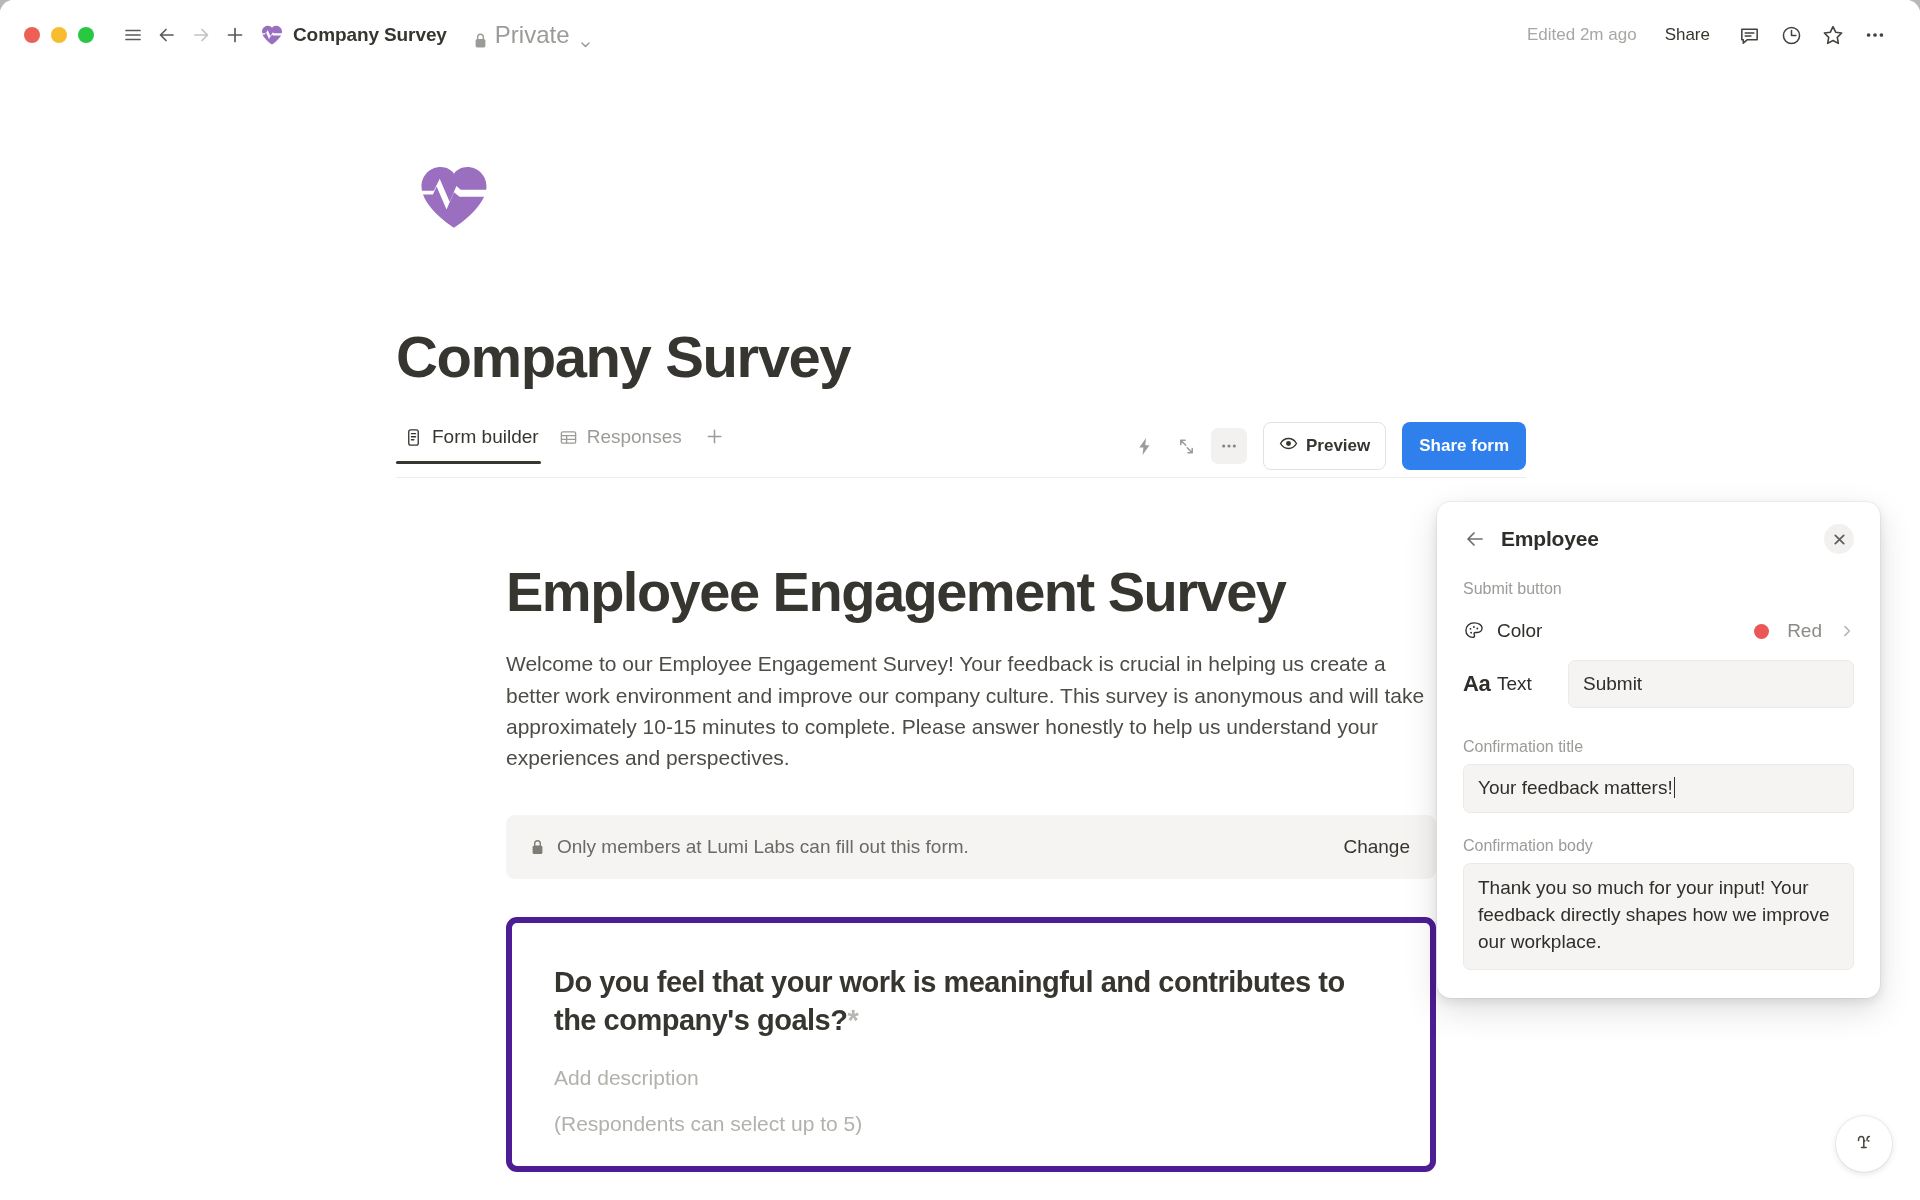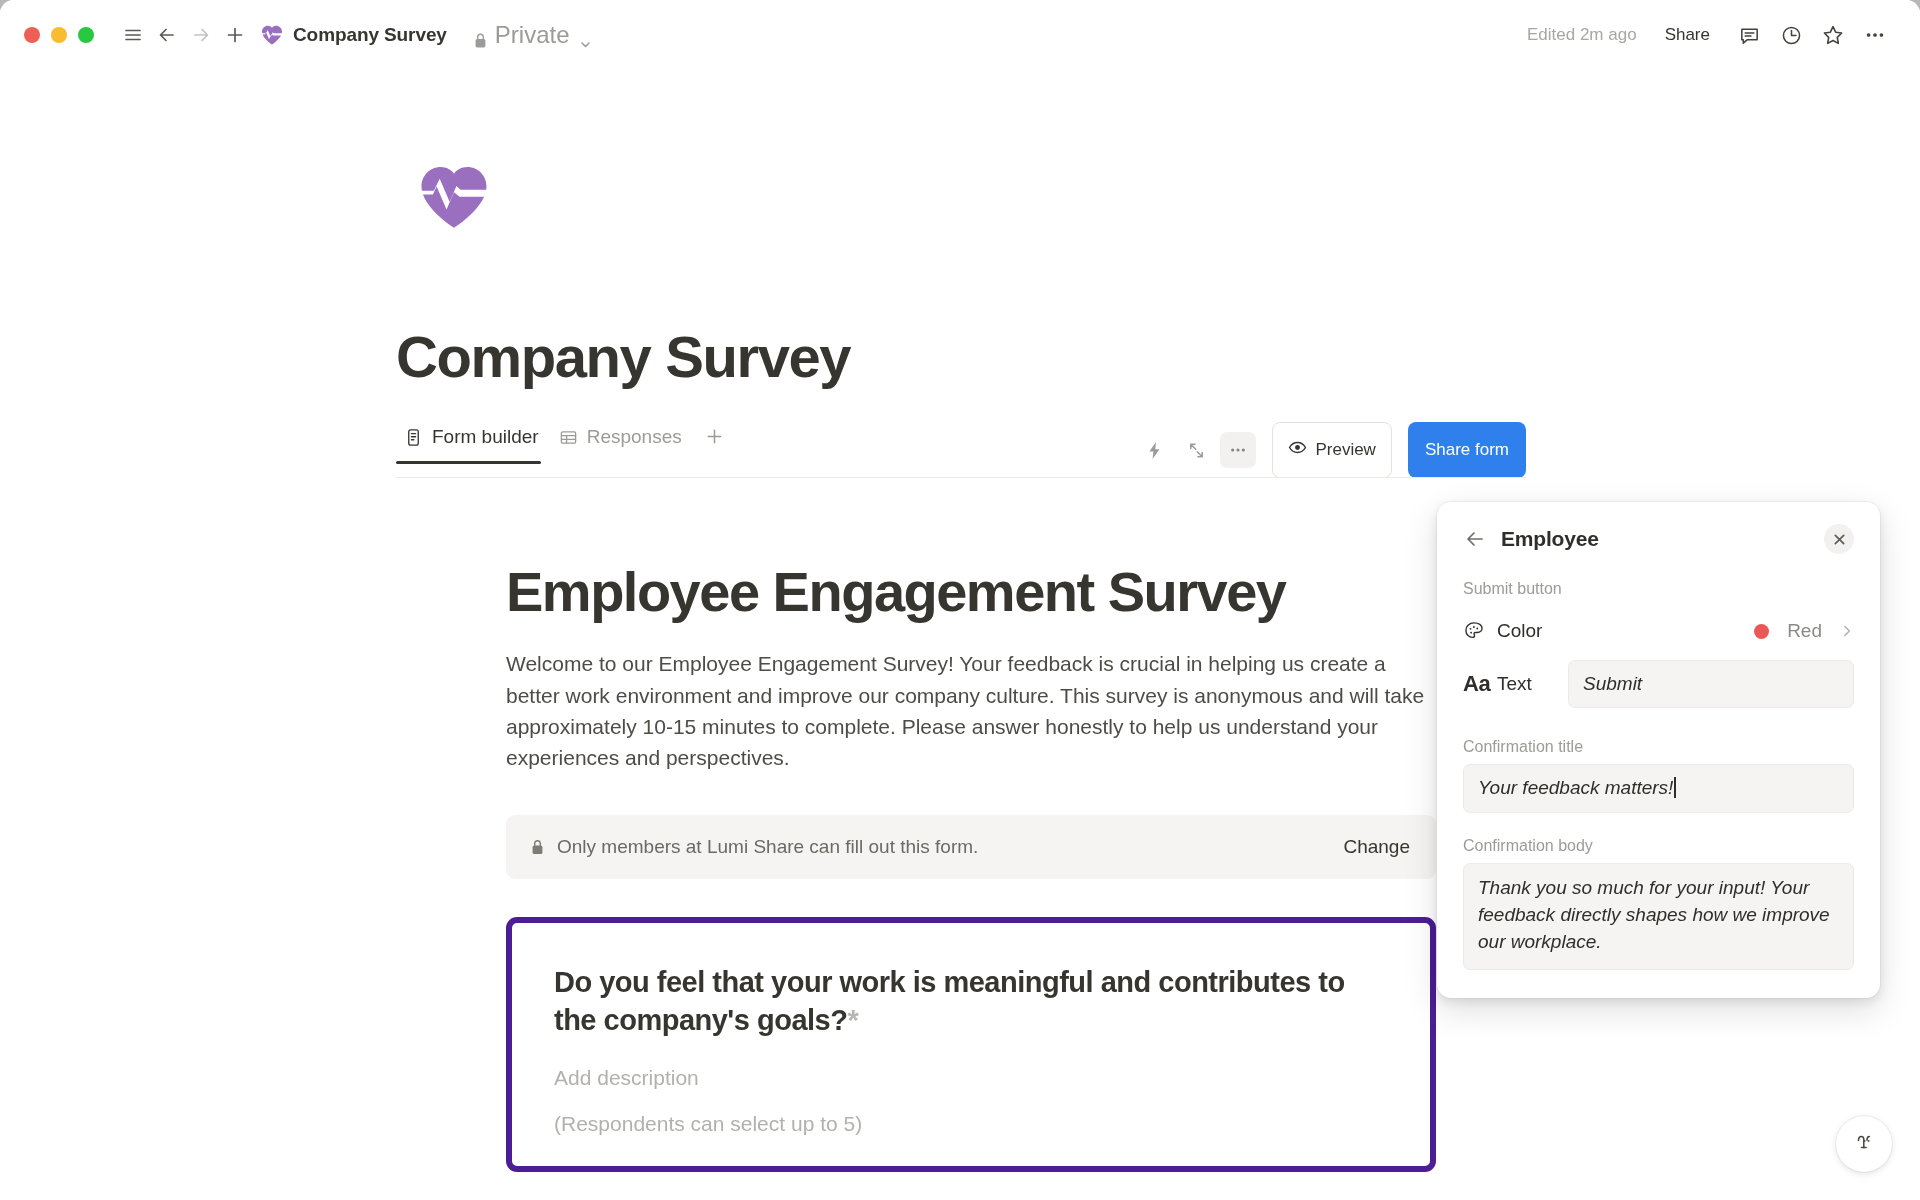--- a/index.html
+++ b/index.html
@@ -135,24 +135,24 @@
     padding-top: 0px;
   }
   .act-icon {
     width: 36px; height: 36px; border-radius: 7px;
     display: flex; align-items: center; justify-content: center;
     color: #9b9b98;
   }
   .act-icon.filled { background: #f2f1ef; color: #86867f; }
 
   .btn {
-    height: 56px;
+    height: 48px;
     border-radius: 8px;
     display: flex; align-items: center; gap: 8px;
-    font-size: 17px; font-weight: 400;
+    font-size: 17px; font-weight: 700;
     padding: 0 15px;
     white-space: nowrap;
   }
   .btn-preview {
     border: 1px solid #e3e2df;
     color: #36352f;
     background: #fff;
     margin-left: 10px;
   }
   .btn-share {
@@ -295,21 +295,20 @@
   .field {
     background: #f5f4f2;
     border: 1px solid #eceae7;
     border-radius: 7px;
     font-size: 19px;
     color: #2f2e2a;
     padding: 10px 14px;
     width: 100%;
     font-family: "Liberation Sans", sans-serif;
     line-height: 1.42;
-    font-style: italic;
   }
   .row .field { width: 286px; margin-left: auto; }
 
   .field-label {
     font-size: 16px; color: #9b9b97; font-weight: 500;
     margin: 24px 0 8px 0;
   }
   .field-caret {
     display: inline-block;
     width: 1.5px; height: 21px;
@@ -514,21 +513,21 @@
 
         <div class="perm-wrap">
           <div class="perm-bar">
             <div class="perm-left">
               <span class="perm-lock">
                 <svg width="15" height="18" viewBox="0 0 15 18" fill="currentColor">
                   <path d="M4 8V5.6a3.5 3.5 0 1 1 7 0V8H9.6V5.6a2.1 2.1 0 0 0-4.2 0V8H4z"></path>
                   <rect x="2.6" y="7.6" width="9.8" height="8.5" rx="1.7"></rect>
                 </svg>
               </span>
-              <span class="perm-text">Only members at Lumi Share can fill out this form.</span>
+              <span class="perm-text">Only members at Lumi Labs can fill out this form.</span>
             </div>
             <span class="perm-change">Change</span>
           </div>
         </div>
 
         <div class="qcard">
           <div class="qtitle">
             <span>Do you feel that your work is meaningful and contributes to the company's goals?</span><span class="req">*</span>
           </div>
           <div class="qdesc">Add description</div>

